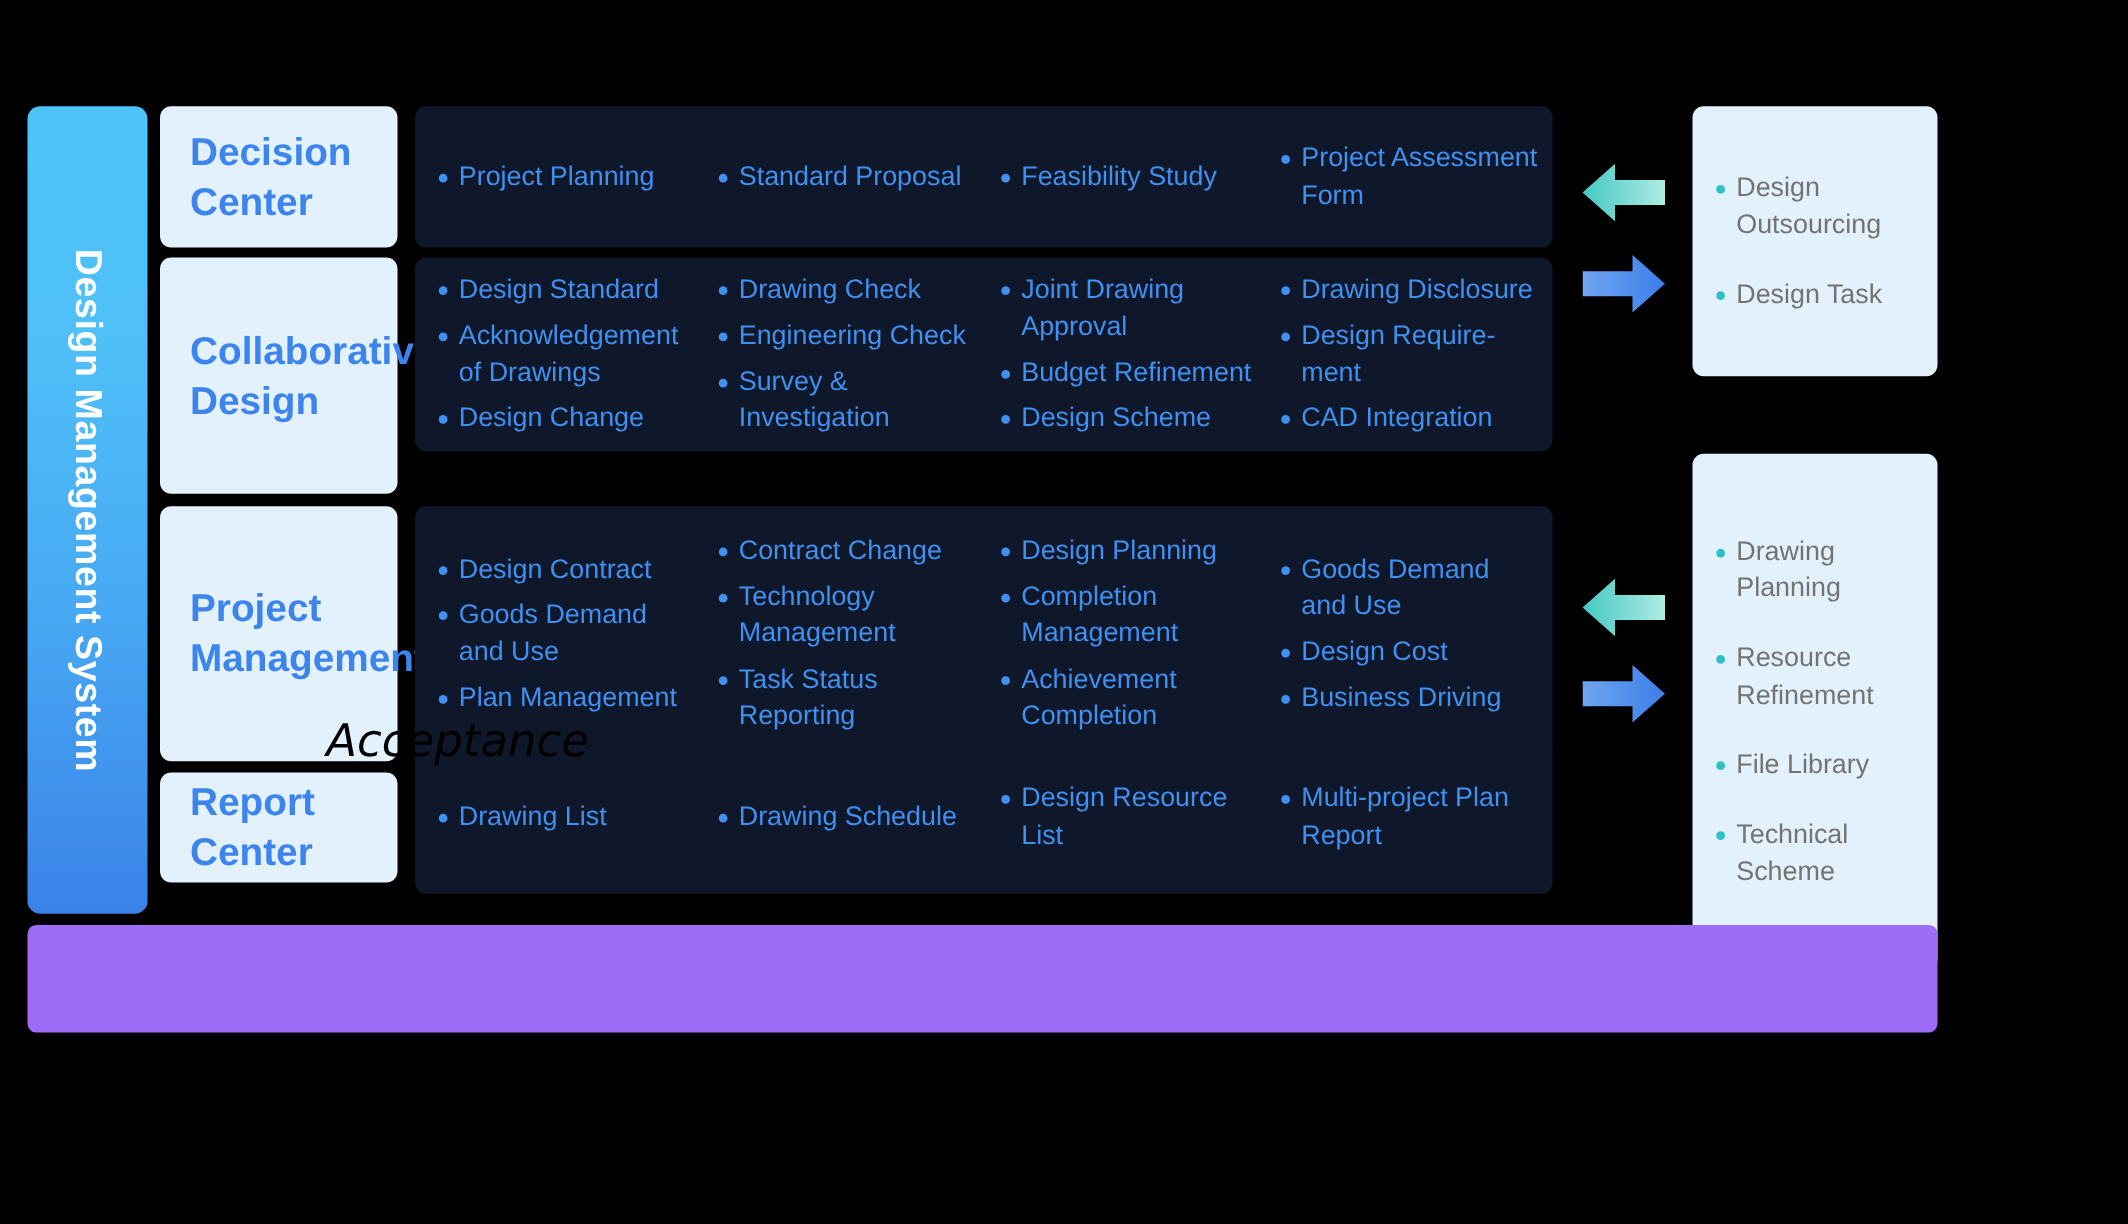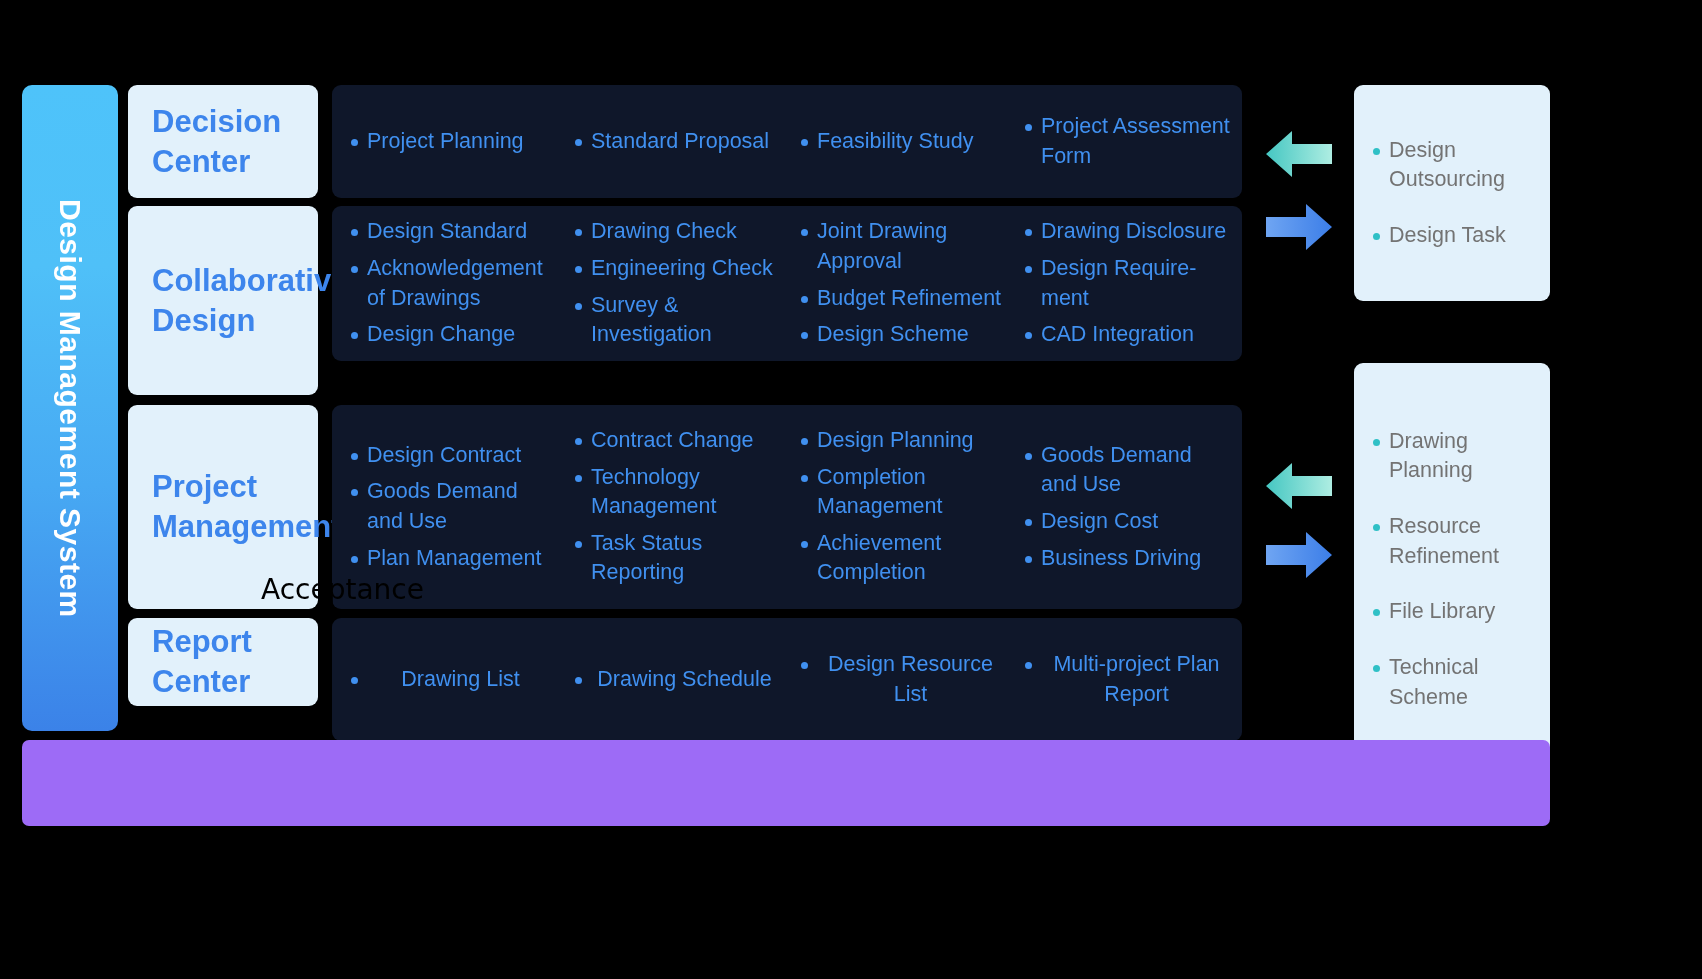--- a/index.html
+++ b/index.html
@@ -170,23 +170,24 @@
     background: #9D6BF6;
     border-radius: 7px;
   }
 
   
   .overlay-label {
     position: absolute;
     left: 261px;
     top: 573px;
     color: #000000;
-    font-size: 28px;
+    font-size: 36px;
     font-family: "DejaVu Sans", sans-serif;
     white-space: nowrap;
+    font-style: italic;
   }
 </style>
 </head>
 <body>
 
 <div id="canvas">
 
   <div class="sys-banner">
     <div class="sys-banner-text">Design Management System</div>
   </div>
@@ -285,21 +286,21 @@
         <li>Design Cost</li>
         <li>Business Driving</li>
       </ul>
     </div>
   </div>
 
   <div class="label-card" style="top:618px; height:88px;">
     <div class="label-card-text" style="white-space:pre-line">Report
 Center</div>
   </div>
-  <div class="content-card" style="top:618px; height:123px;text-align:center;">
+  <div class="content-card" style="top:592px; height:123px;">
     <div class="col col-1">
       <ul class="blist">
         <li>Drawing List</li>
       </ul>
     </div>
     <div class="col col-2">
       <ul class="blist">
         <li>Drawing Schedule</li>
       </ul>
     </div>

